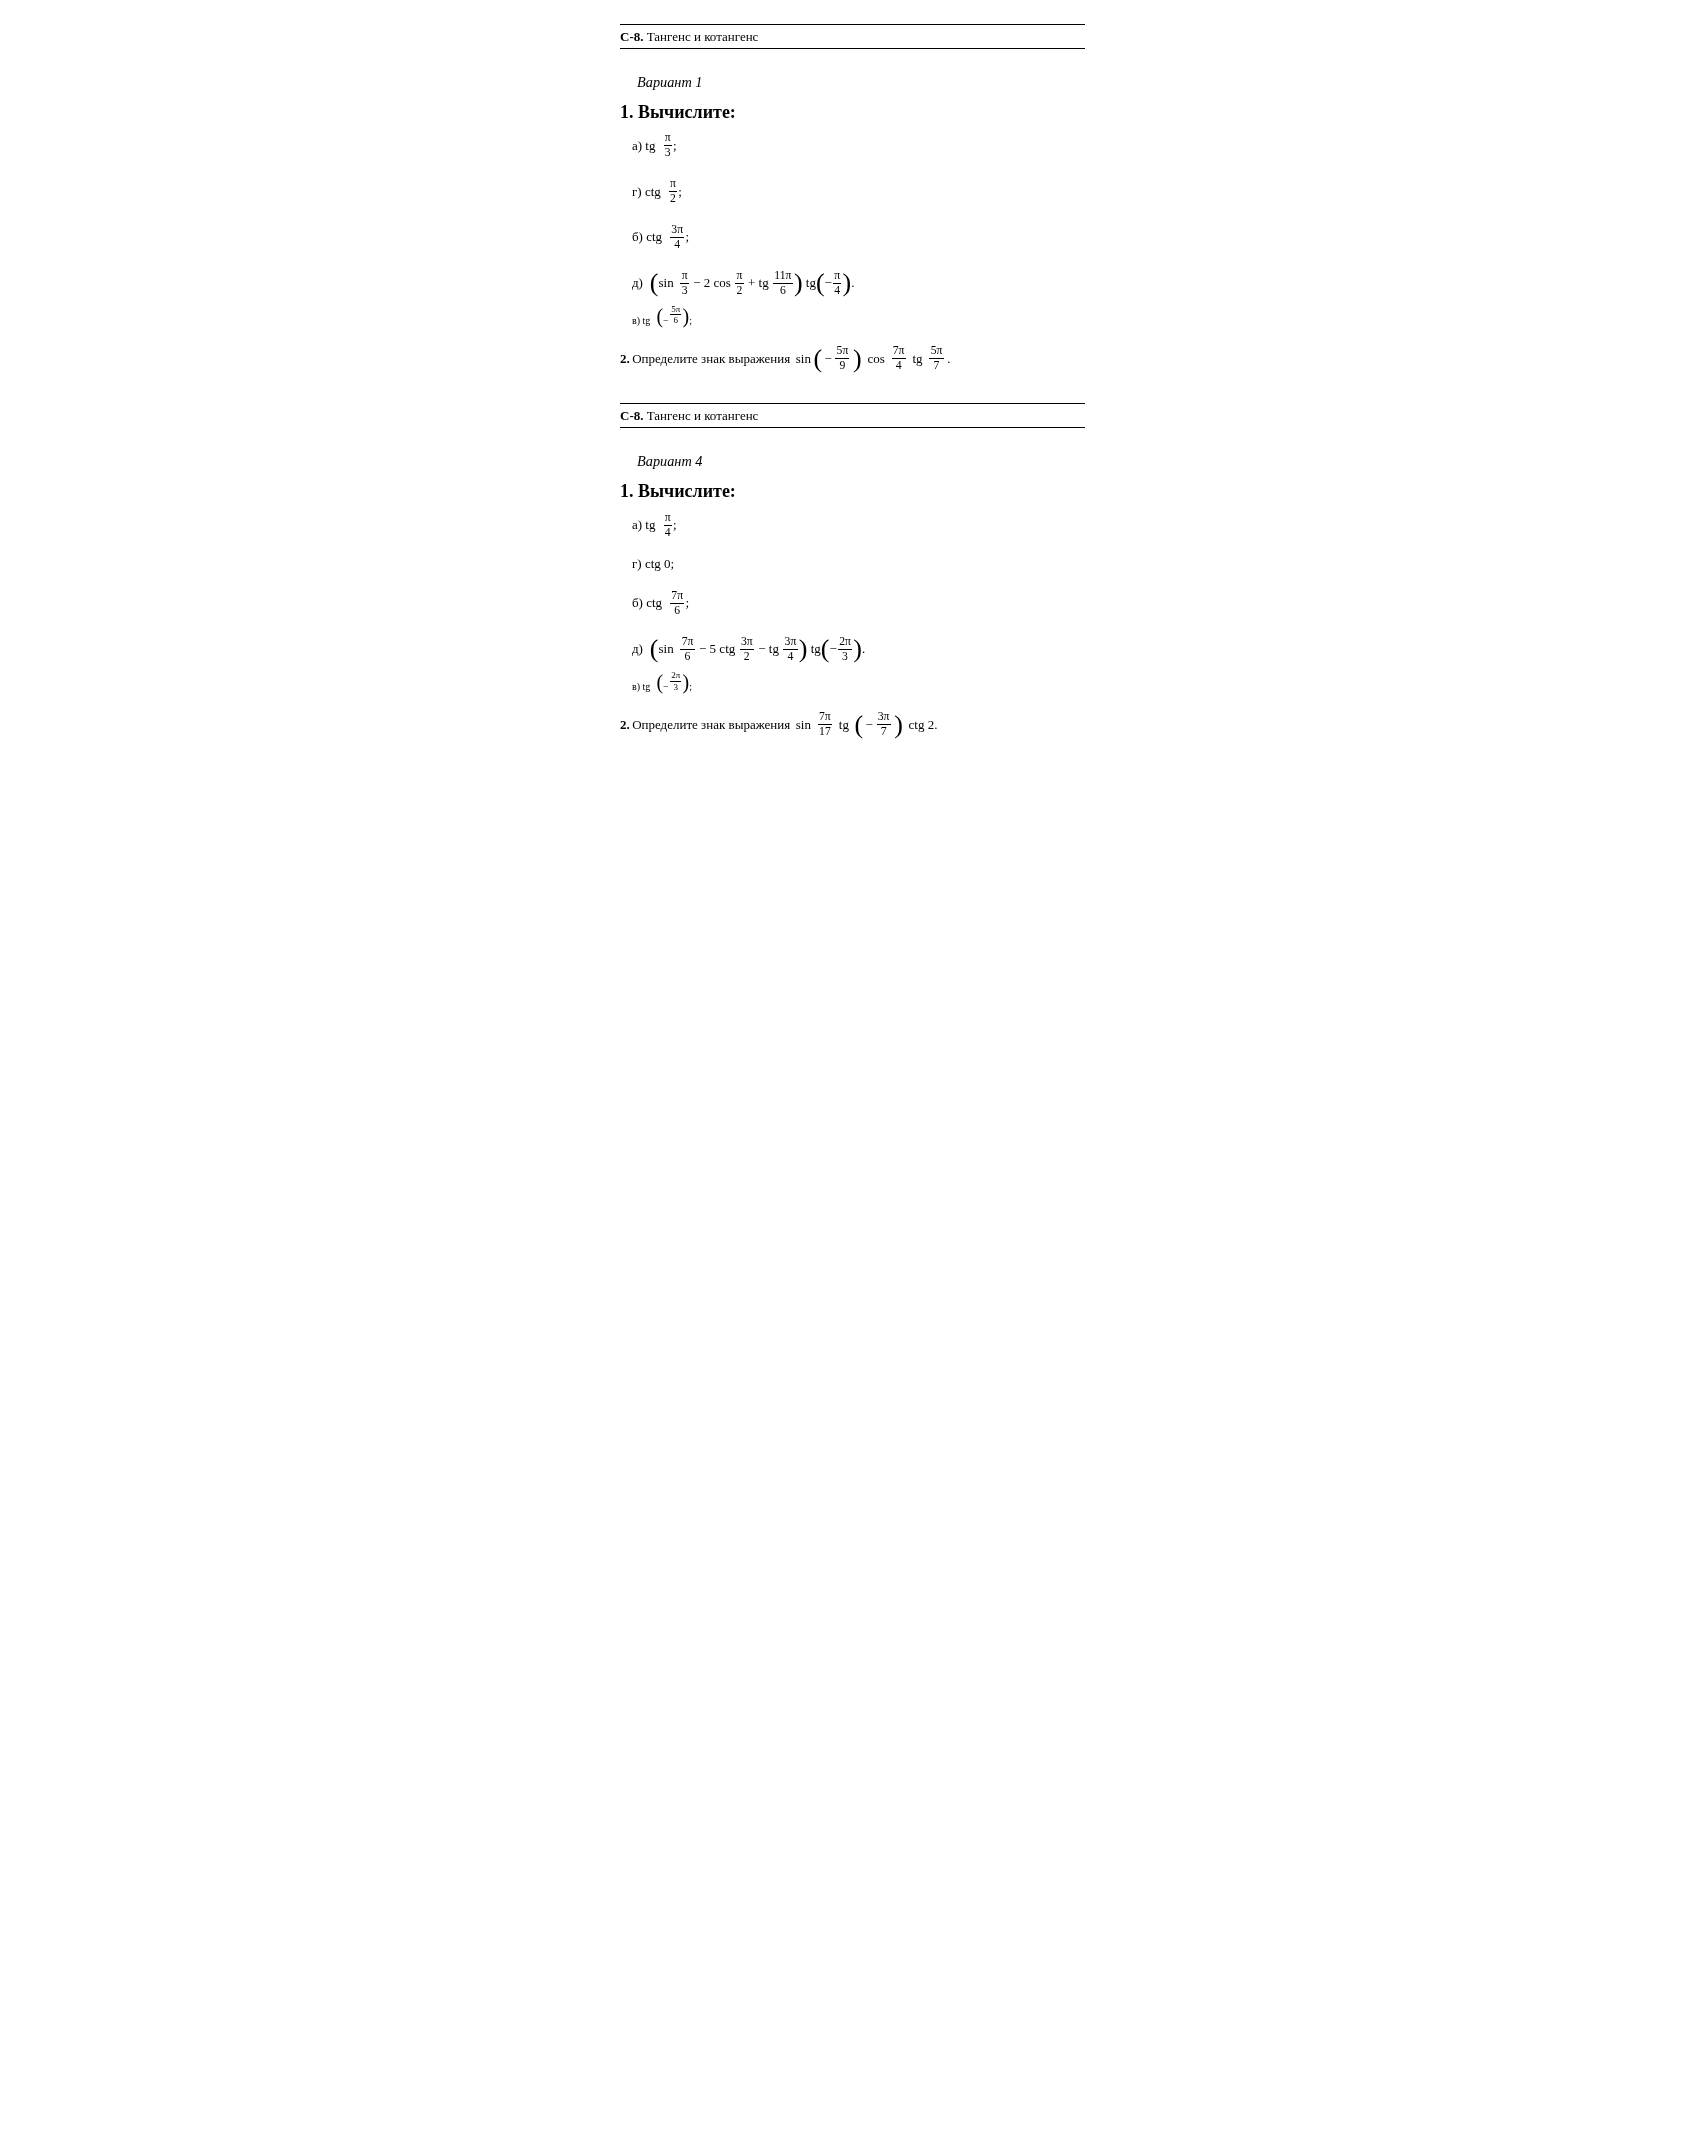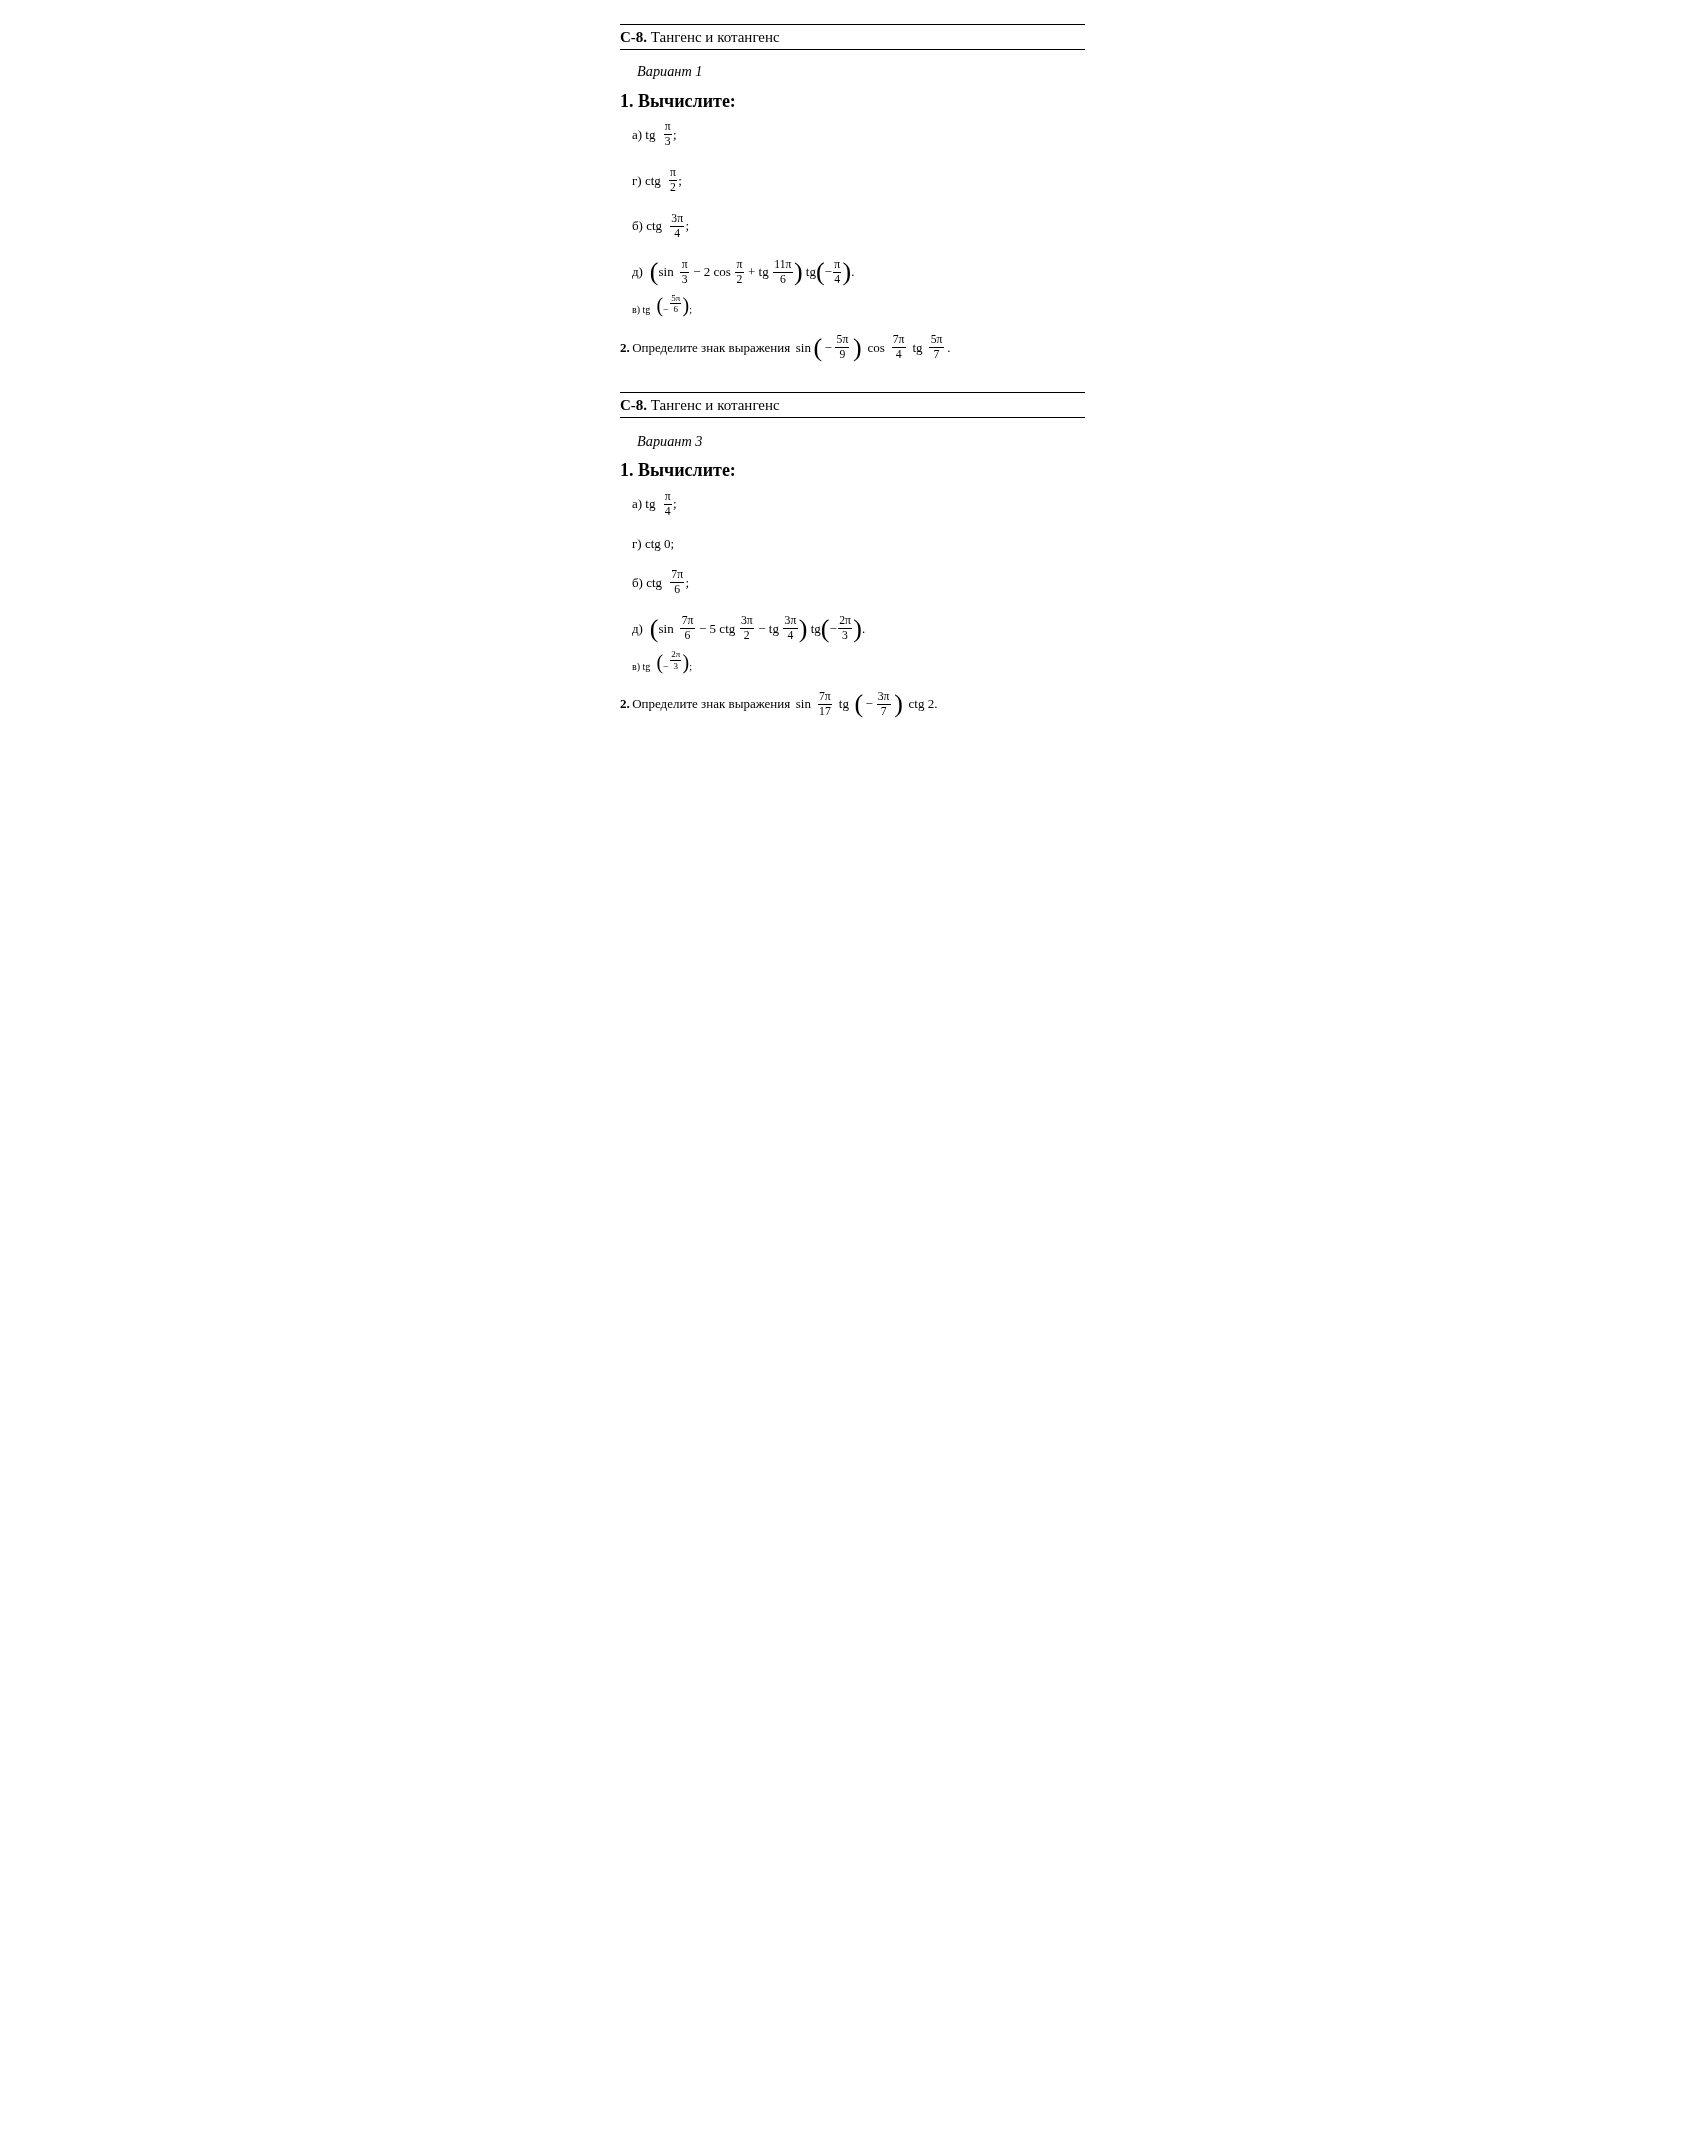--- a/index.html
+++ b/index.html
@@ -19,22 +19,22 @@
     }
 
     .section {
       margin-bottom: 24px;
     }
 
     .section-header {
       border-top: 1.8px solid #000;
       border-bottom: 0.6px solid #000;
       padding: 3.6px 0;
-      margin-bottom: 13px;
-      font-size: 15px;
+      margin-bottom: 25px;
+      font-size: 13px;
     }
 
     .section-header .bold {
       font-weight: bold;
     }
 
     .variant-title {
       font-style: italic;
       font-size: 14.3px;
       margin-bottom: 10.7px;
@@ -245,21 +245,21 @@
   </div>
 </div>
 
 <div class="section" style="margin-top: 30px;">
   <div class="section-header separator">
     <span class="bold">С-8.</span>
     <span> Тангенс и котангенс</span>
   </div>
 
   <div style="margin-top: 14.3px;">
-  <div class="variant-title">Вариант 3</div>
+  <div class="variant-title">Вариант 4</div>
 
   <div class="problem-title">
     <span class="num">1.</span> Вычислите:
   </div>
 
   <div class="problem-body">
     <div class="items-grid">
 
       <div class="item">
         <span class="item-label">а)&nbsp;tg&nbsp;</span>

